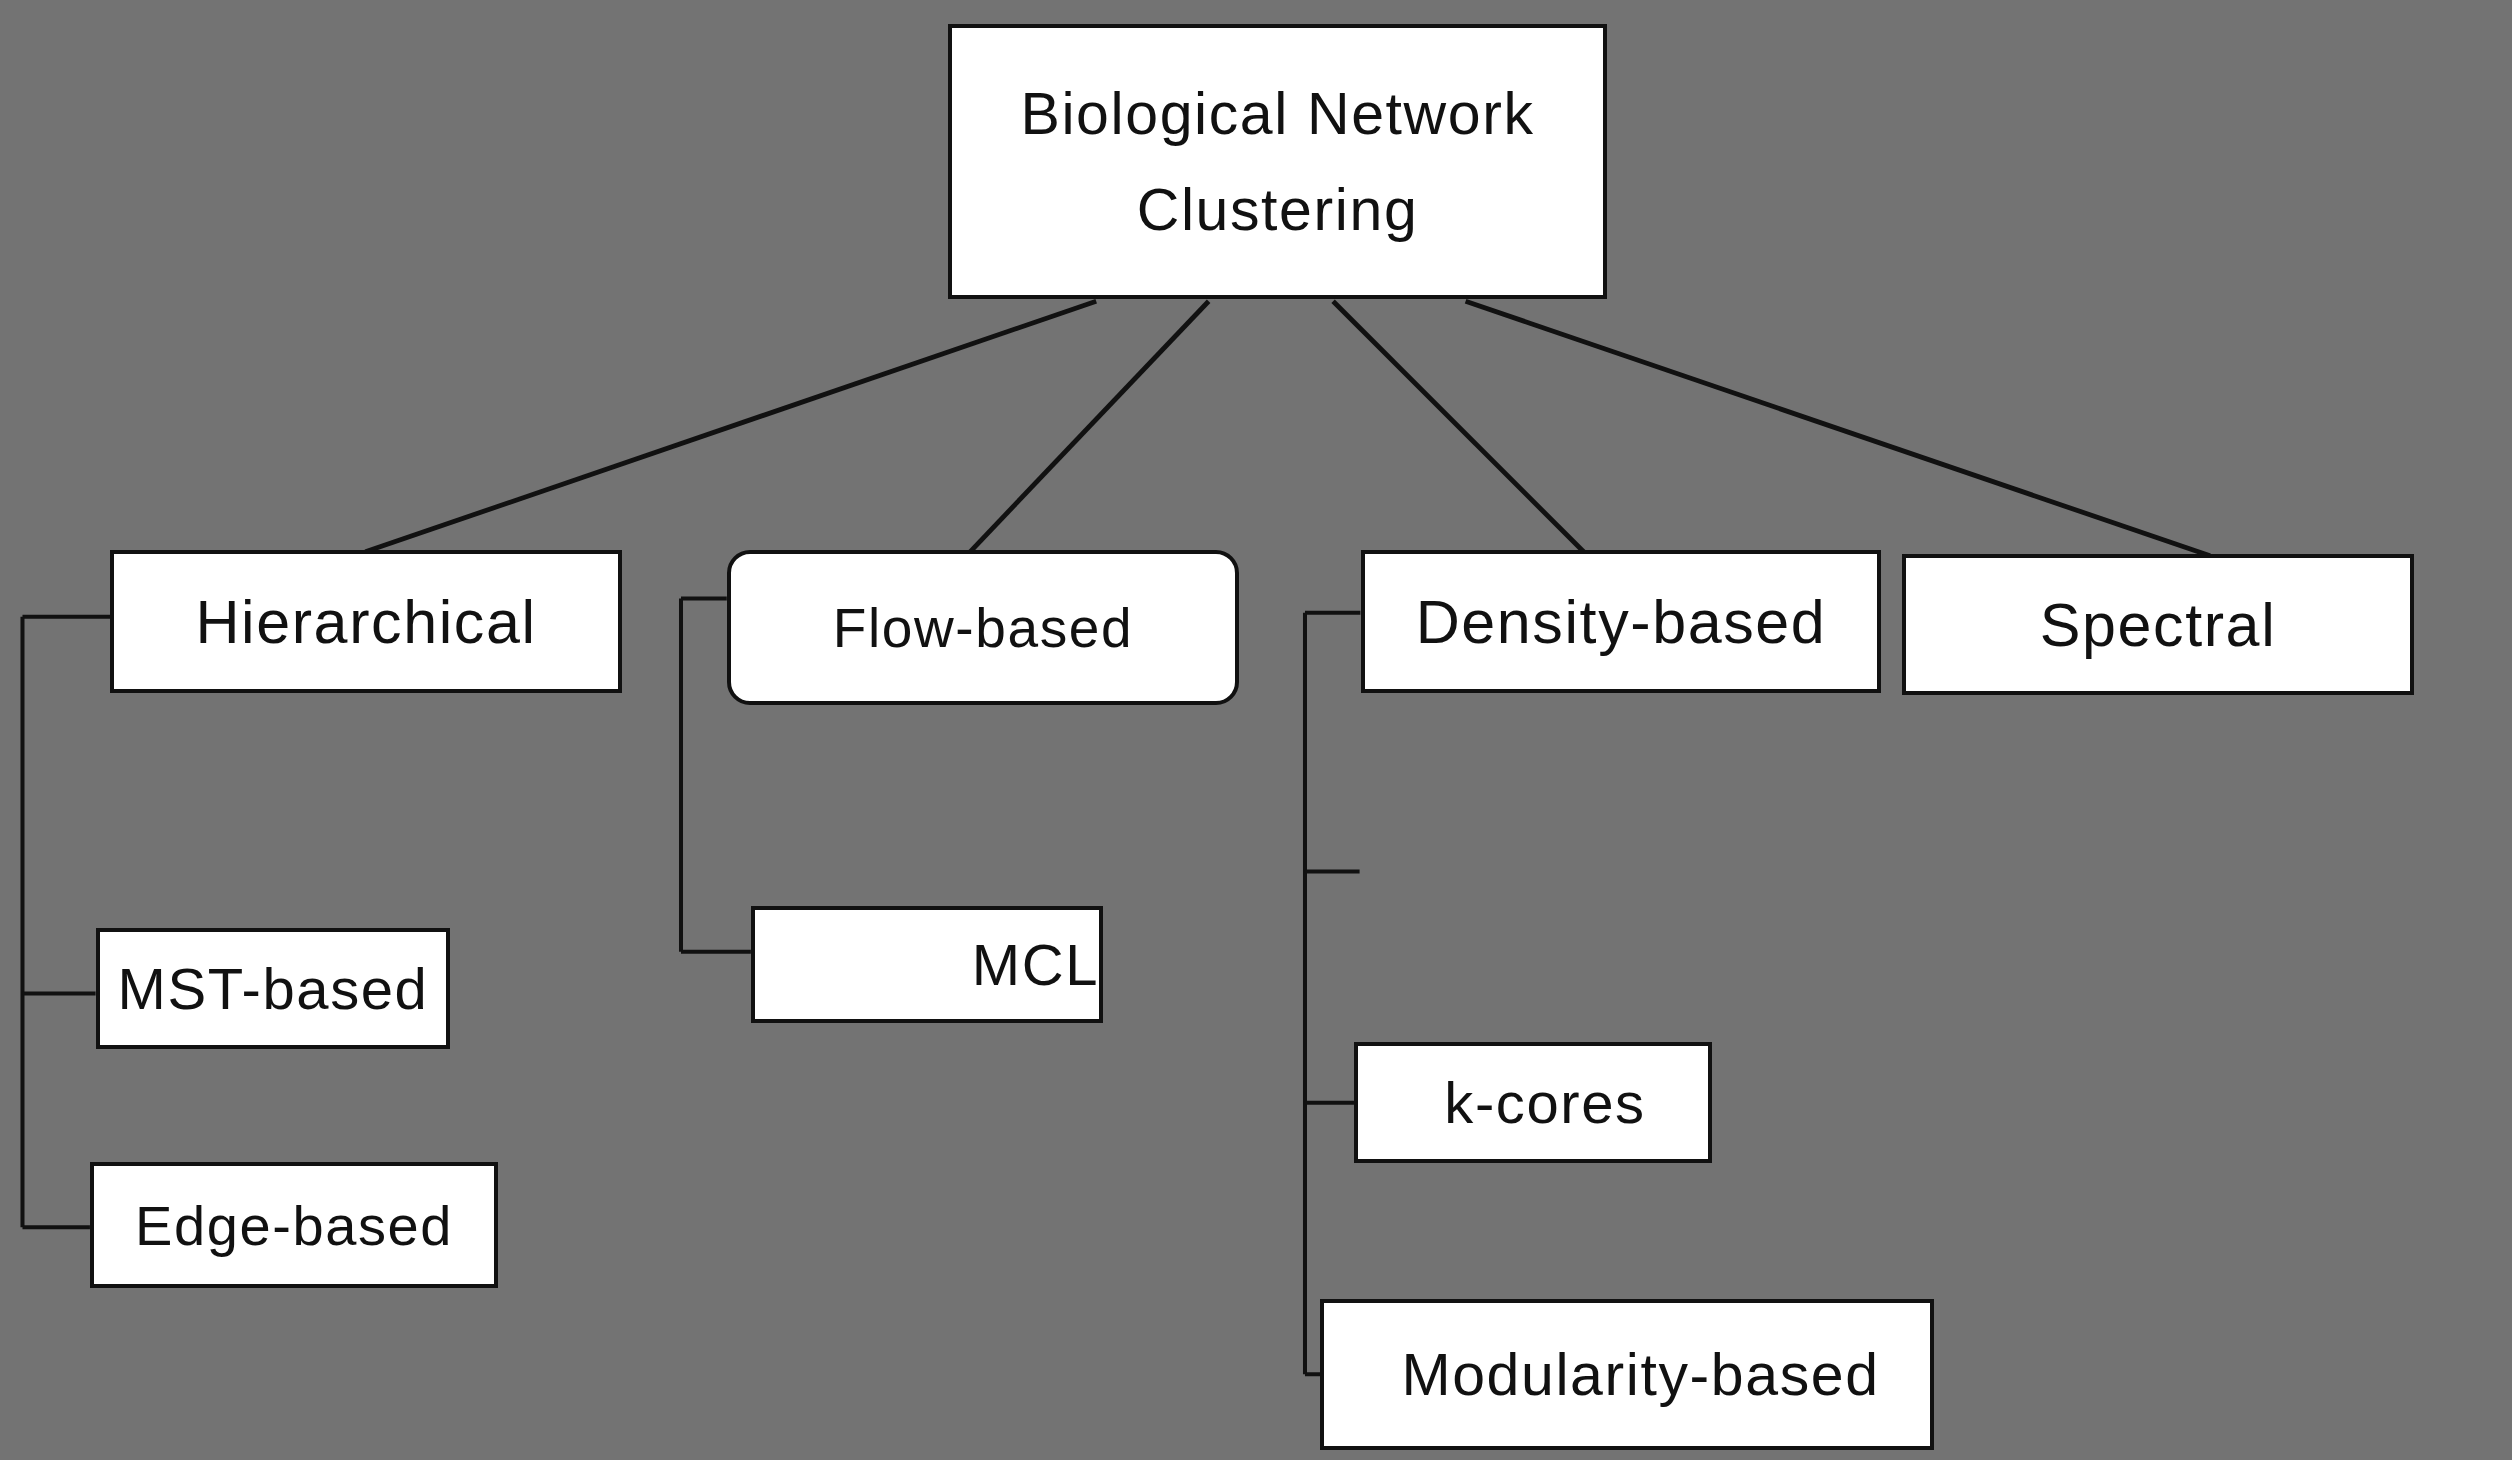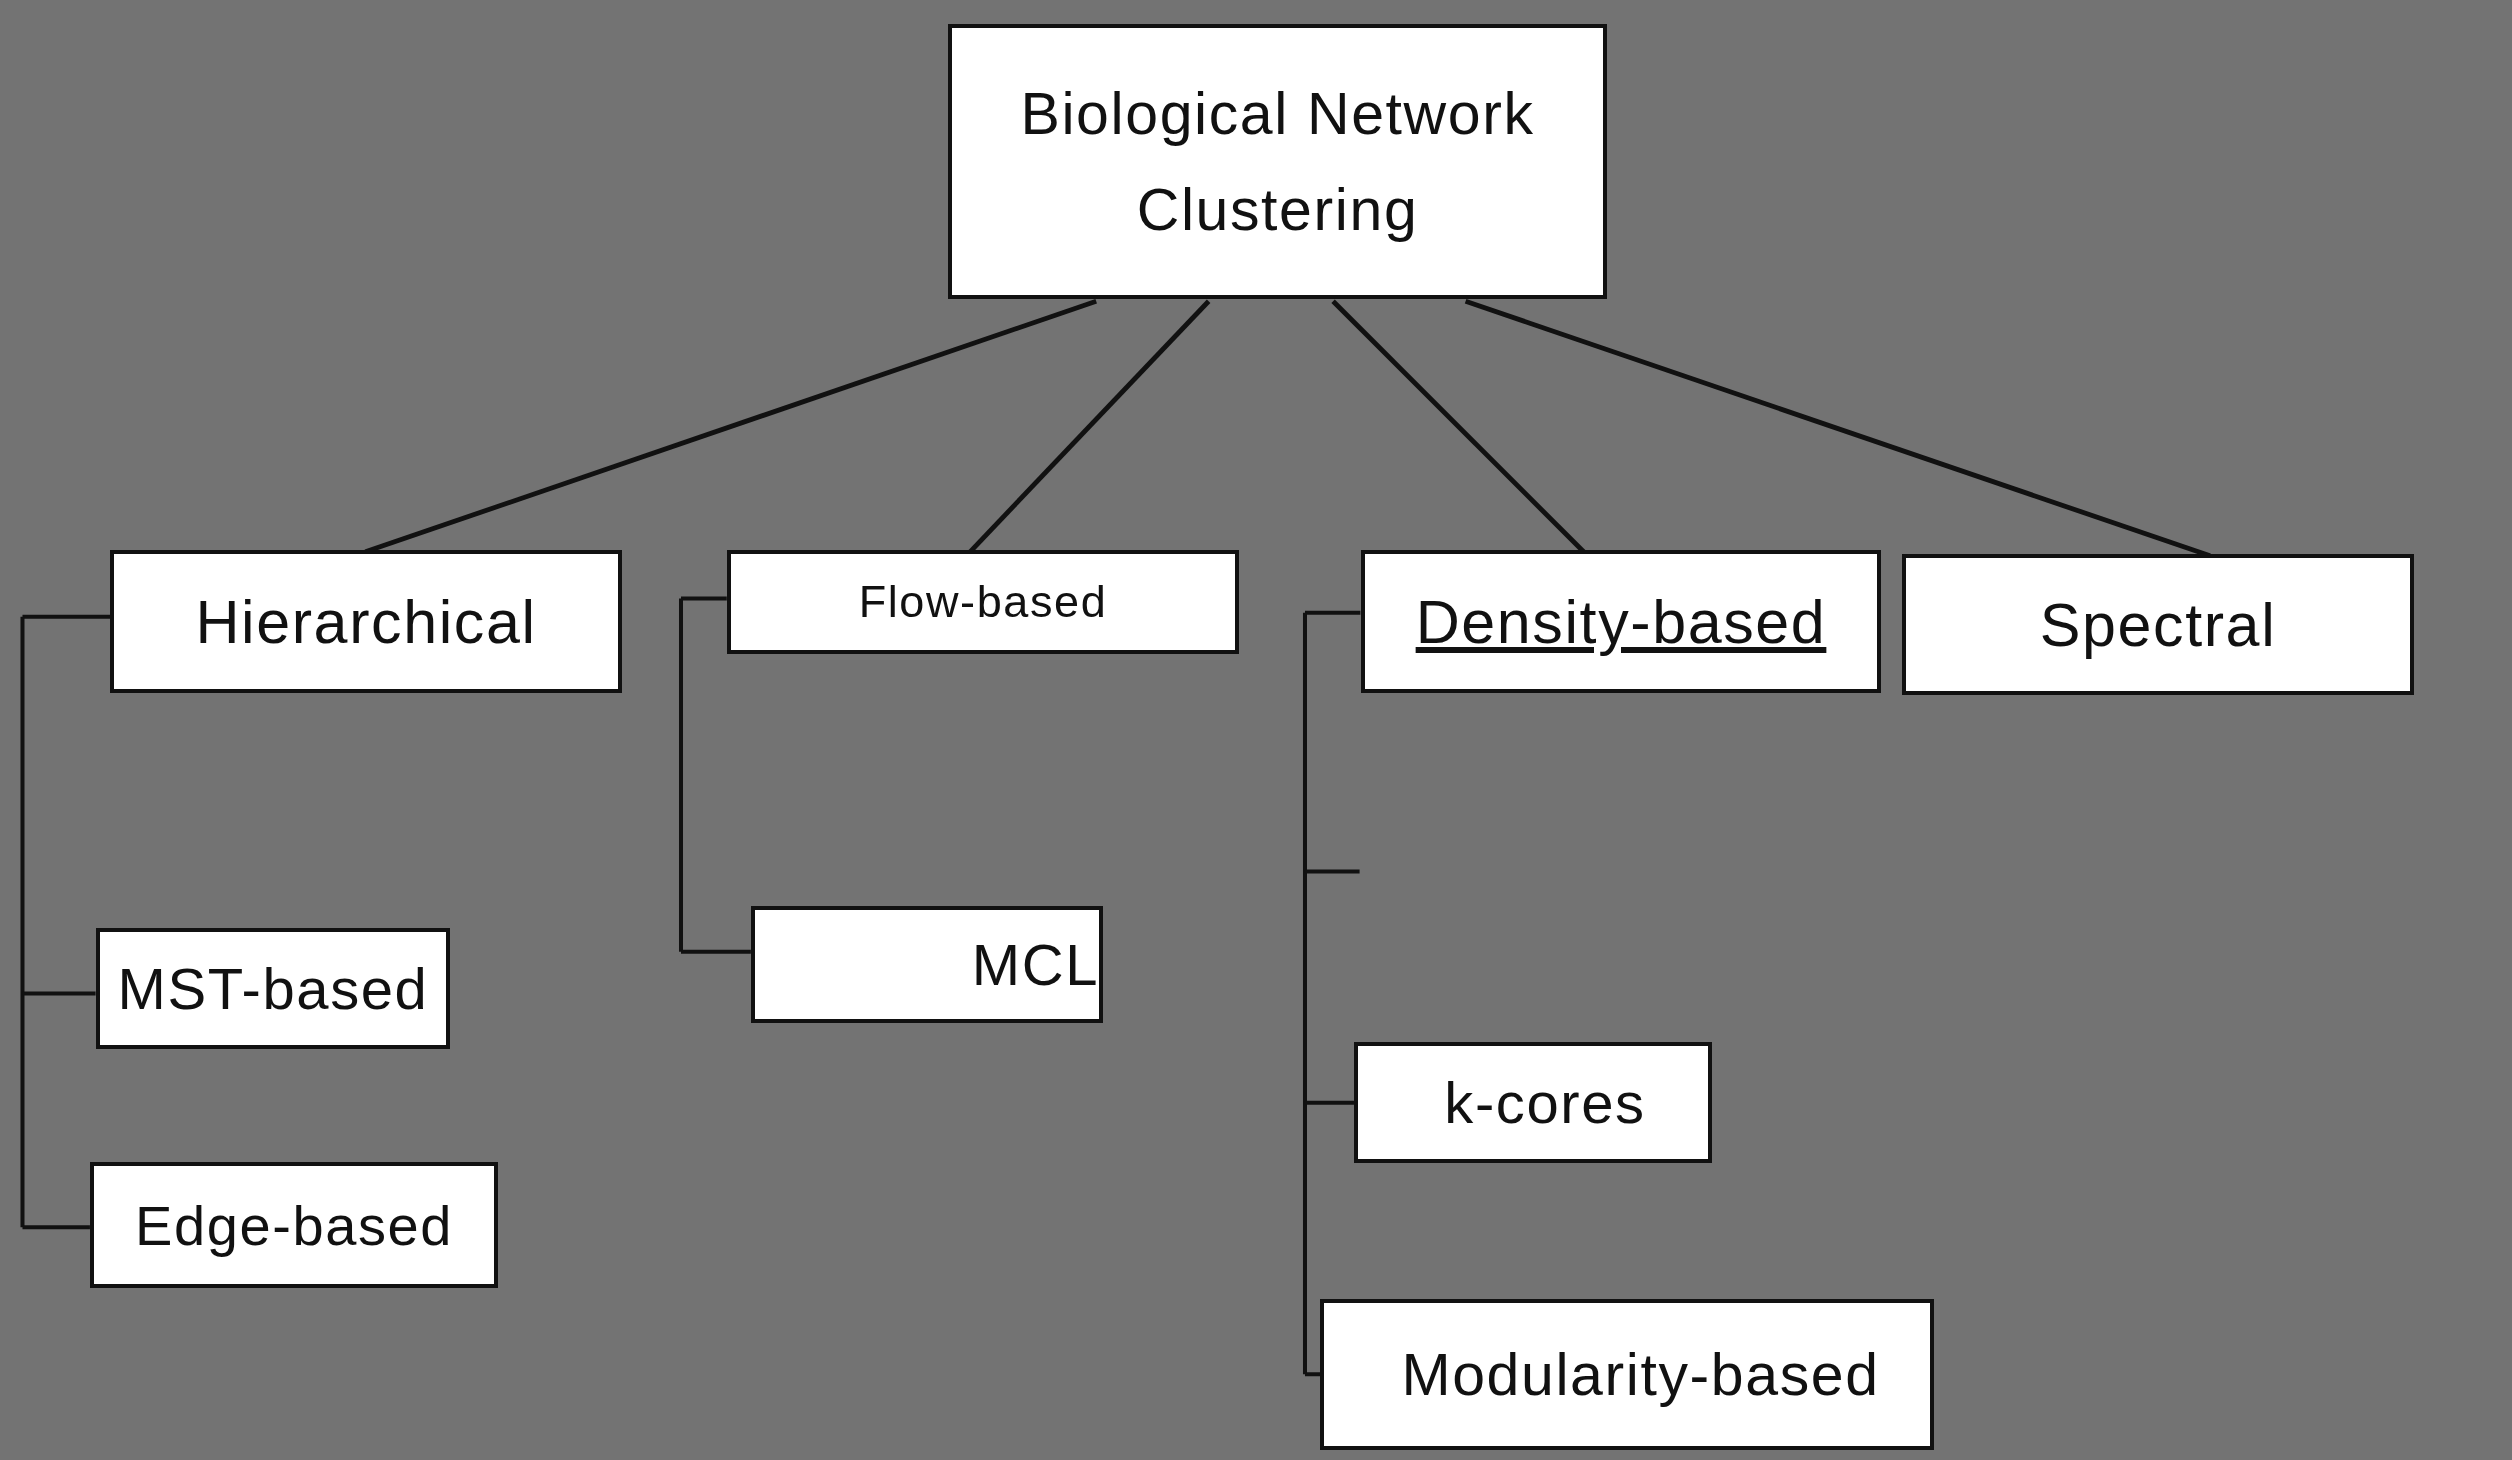--- a/index.html
+++ b/index.html
@@ -36,22 +36,22 @@
   }
   .node.leaf { border-width: 4px; }
 
   .node-root {
     left: 948px; top: 24px; width: 659px; height: 275px;
     flex-direction: column;
     font-size: 59px;
     line-height: 96px;
   }
   .node-hierarchical { left: 110px;  top: 550px; width: 512px; height: 143px; font-size: 61px; }
-  .node-flow         { left: 727px;  top: 550px; width: 512px; height: 104px; font-size: 45px; }
-  .node-density      { left: 1361px; top: 550px; width: 520px; height: 143px; font-size: 61px; text-decoration: underline; }
+  .node-flow         { left: 727px;  top: 550px; width: 512px; height: 155px; font-size: 55px; border-radius: 23px; }
+  .node-density      { left: 1361px; top: 550px; width: 520px; height: 143px; font-size: 61px; }
   .node-spectral     { left: 1902px; top: 554px; width: 512px; height: 141px; font-size: 61px; }
 
   .node-mst          { left: 96px;  top: 928px; width: 354px; height: 121px; font-size: 58px; }
   .node-edge         { left: 90px;  top: 1162px; width: 408px; height: 126px; font-size: 56px; }
   .node-mcl          { left: 751px;  top: 906px; width: 352px; height: 117px; font-size: 58px; justify-content: flex-end; }
   .node-cliques      { left: 1360px; top: 817px; width: 353px; height: 123px; font-size: 58px; }
   .node-kcores       { left: 1354px; top: 1042px; width: 358px; height: 121px; font-size: 58px; padding-left: 24px; }
   .node-modularity   { left: 1320px; top: 1299px; width: 614px; height: 151px; font-size: 59px; padding-left: 27px; }
 
   line { stroke: #111111; }

